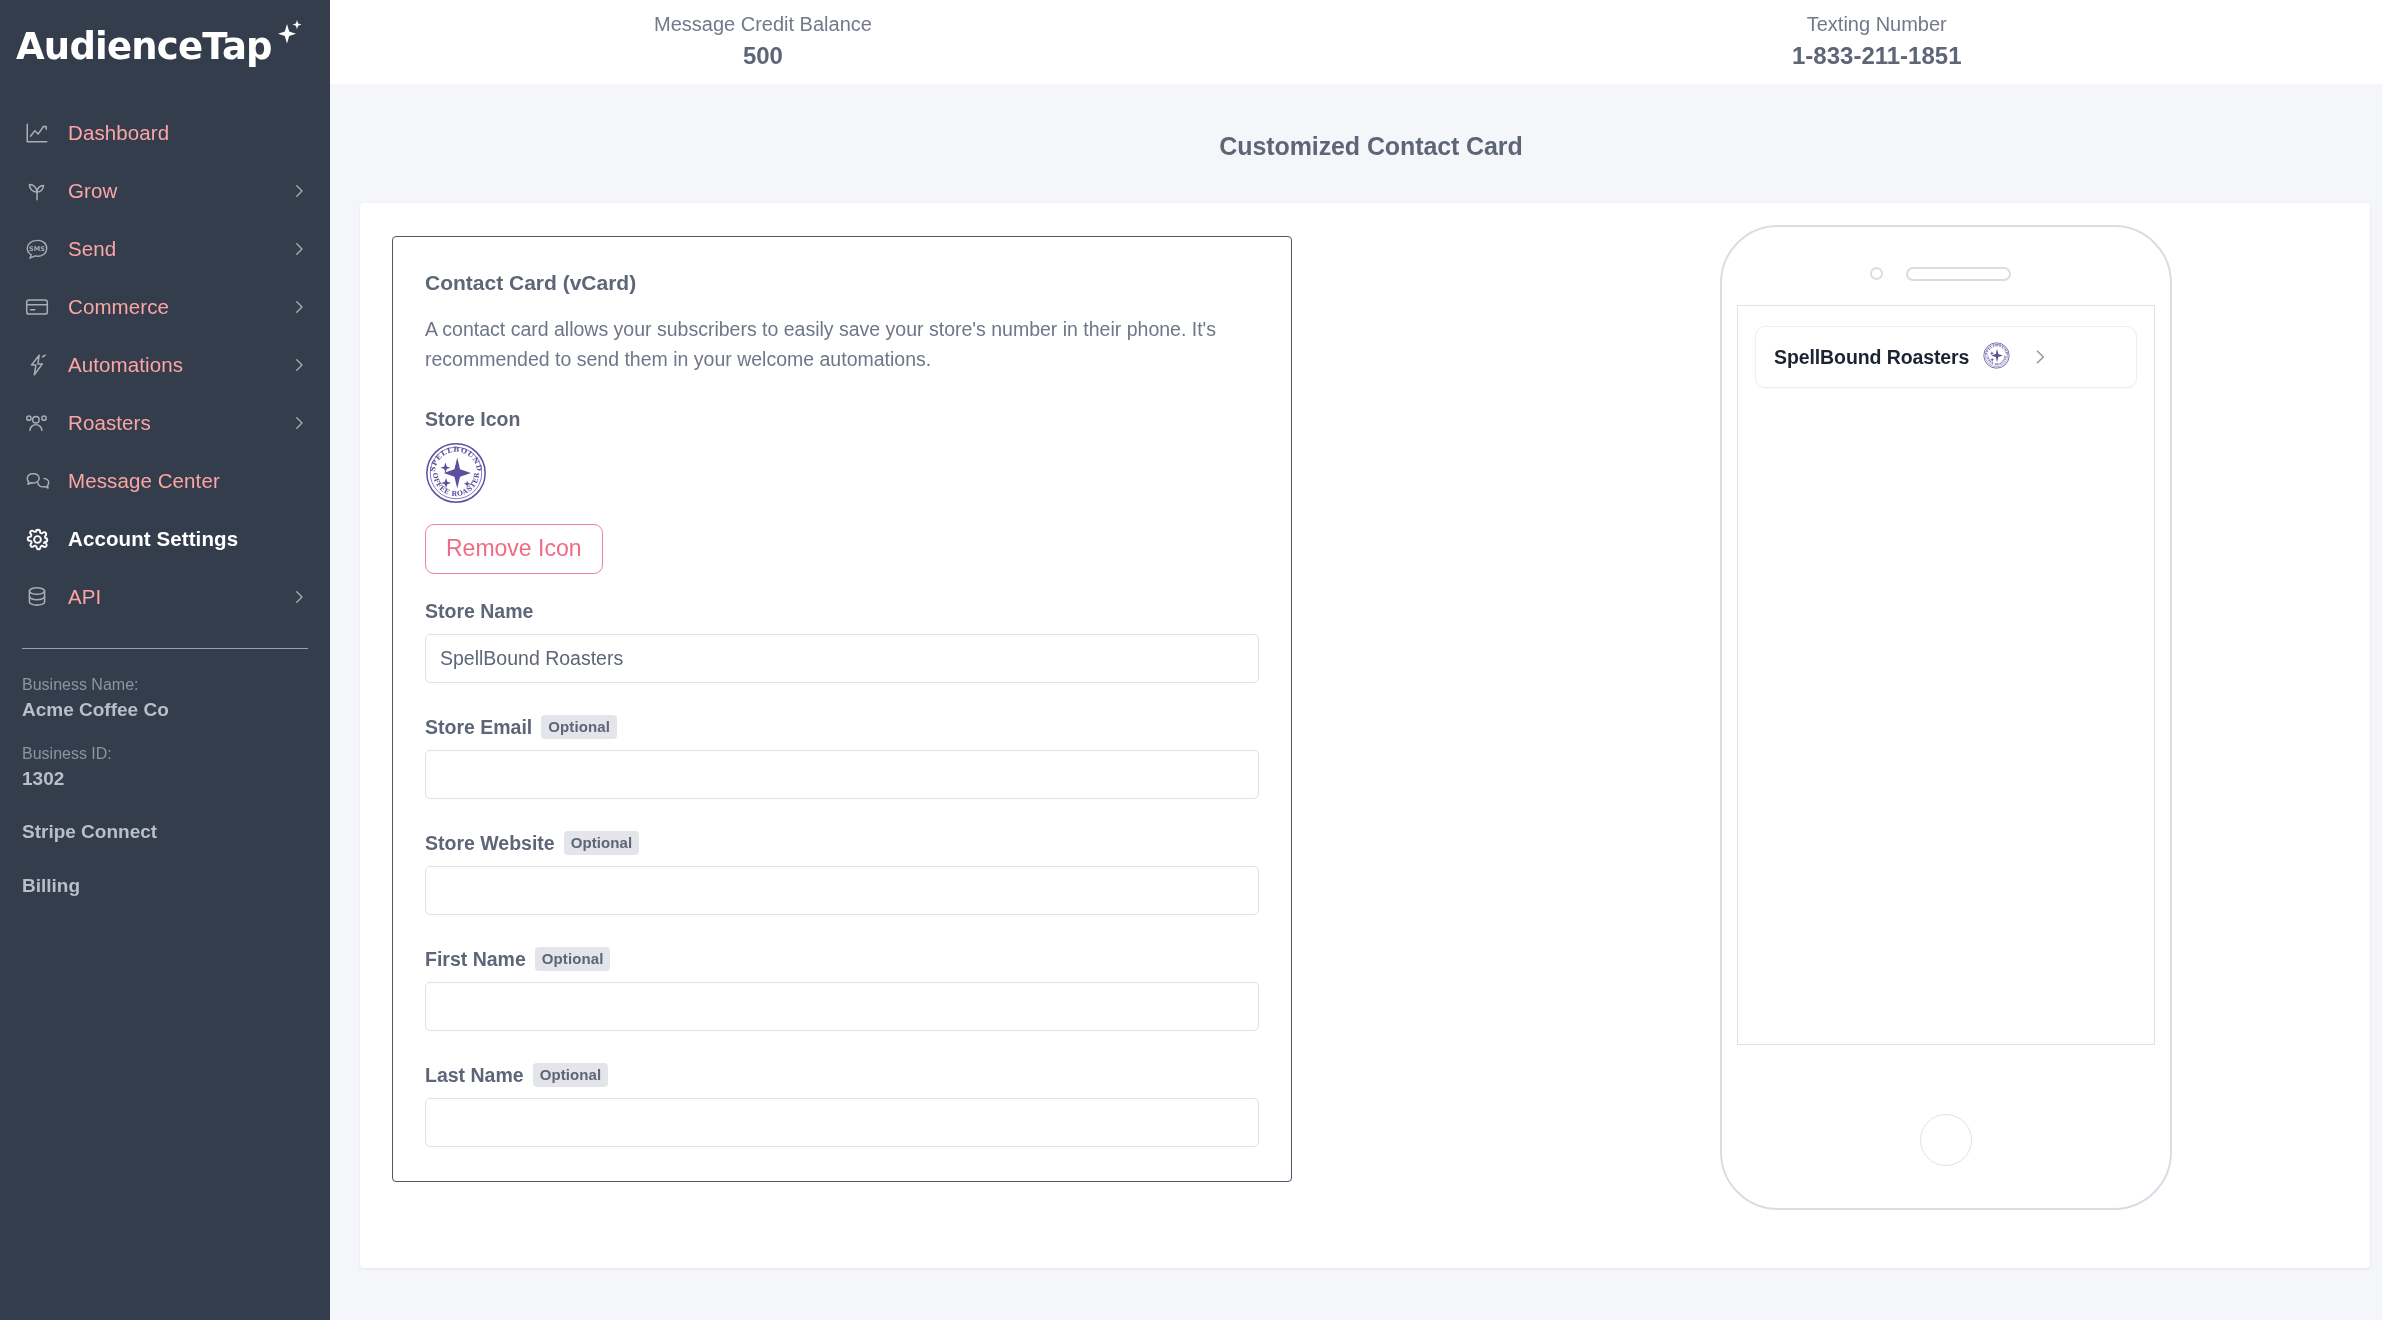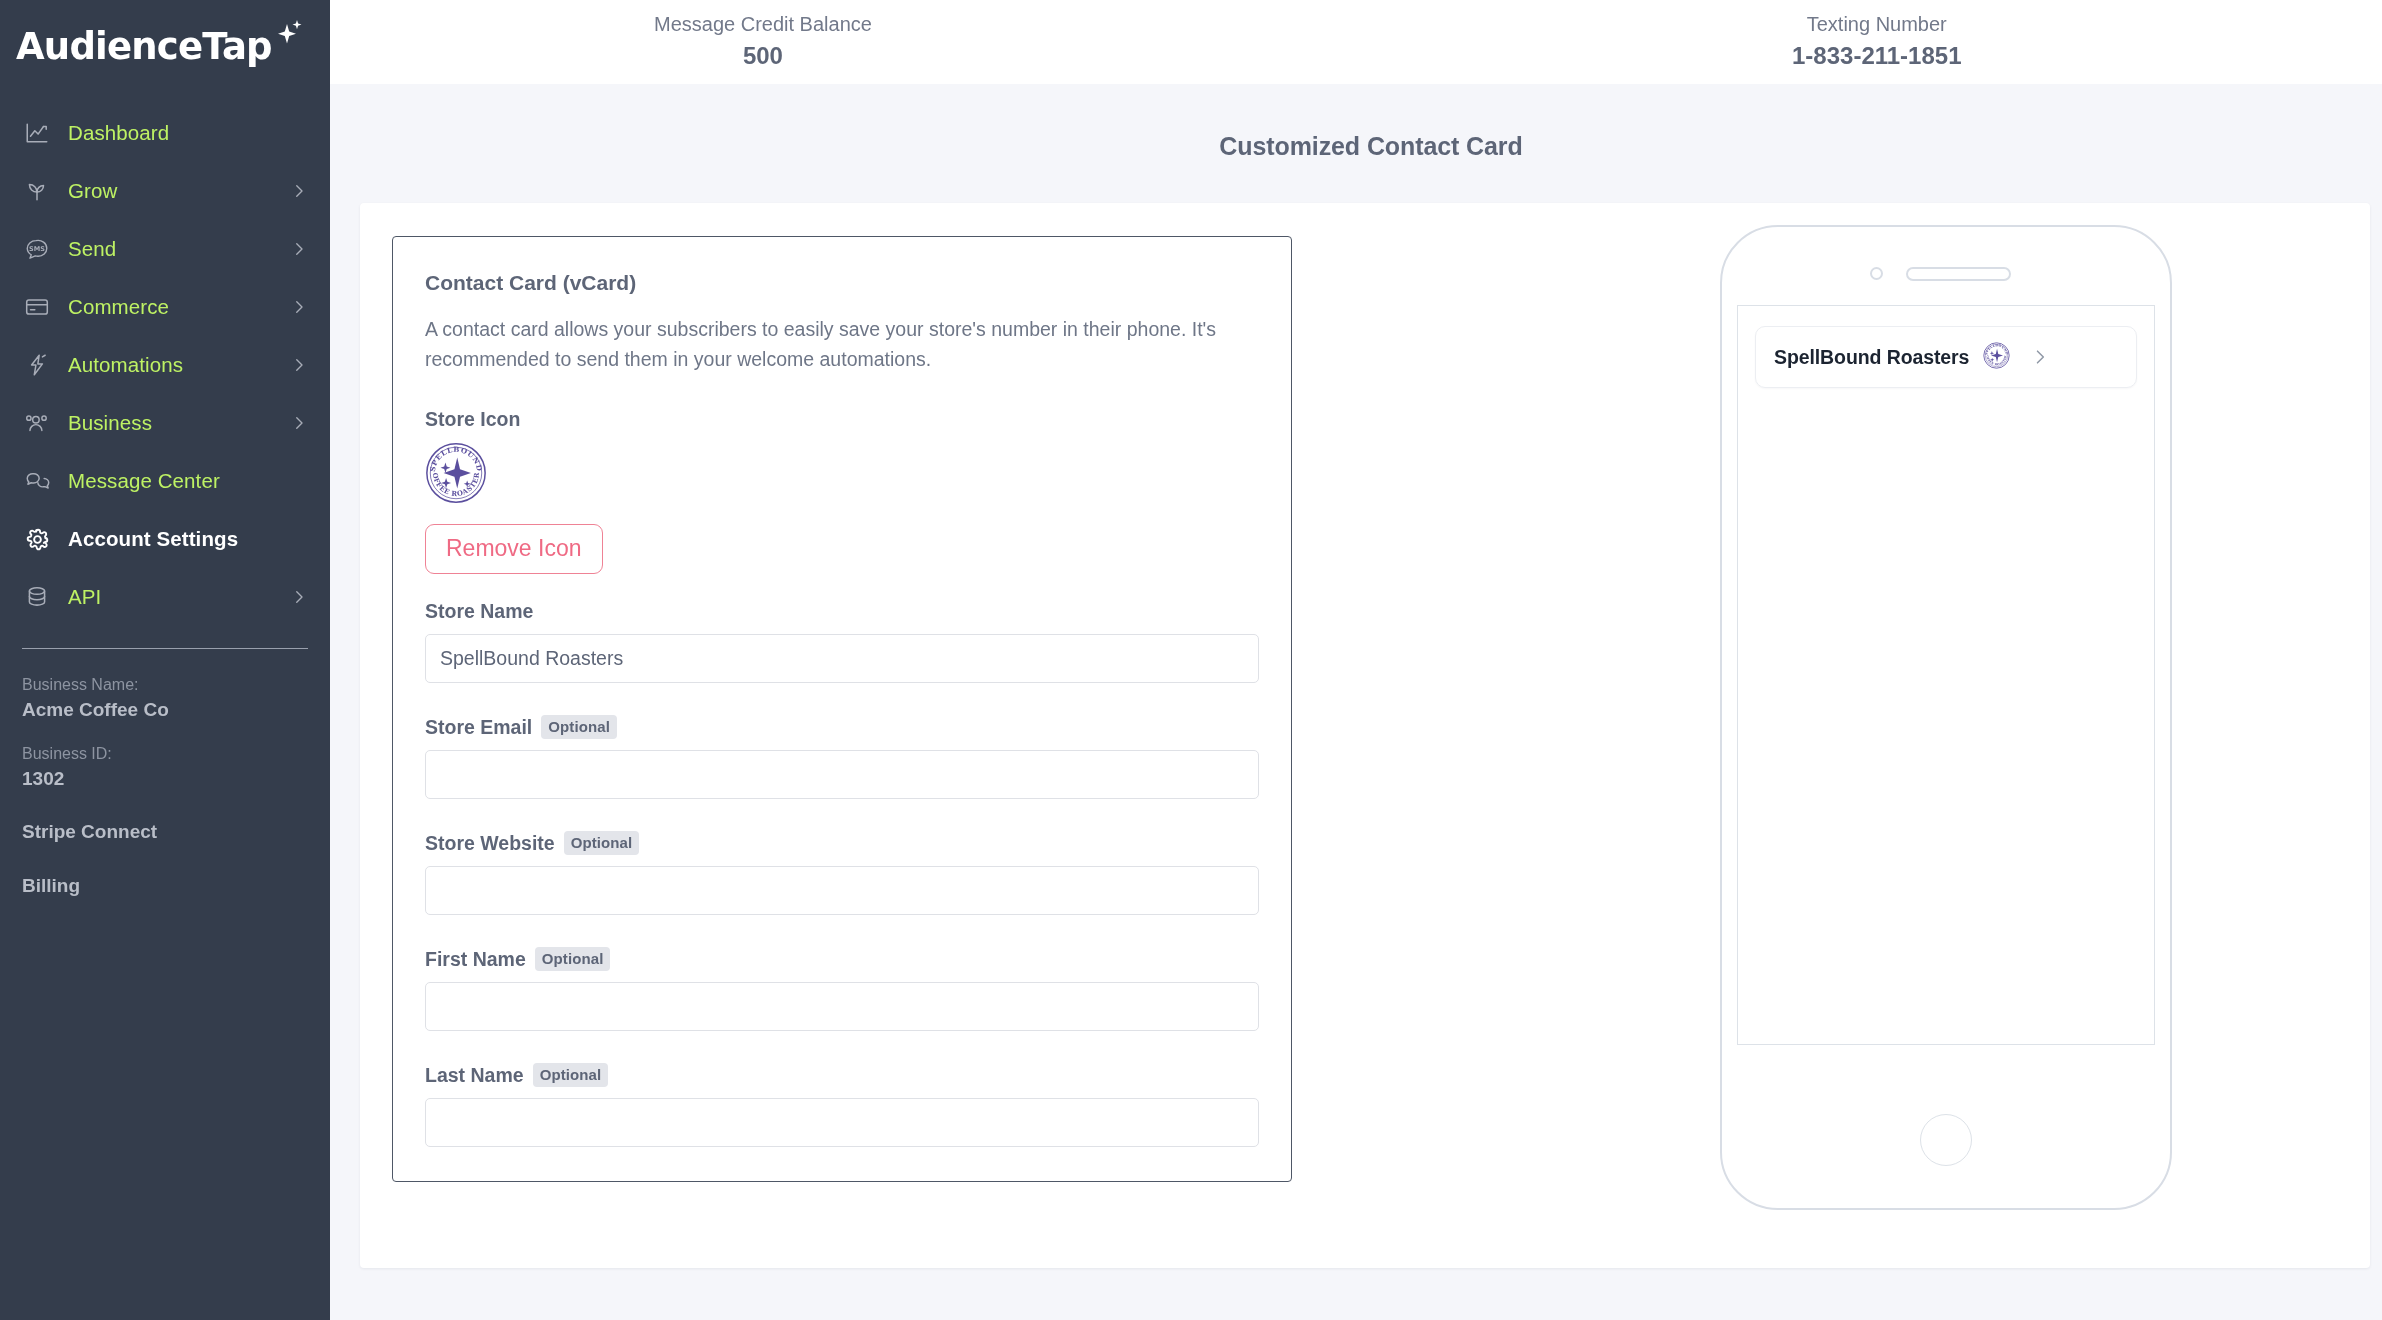--- a/index.html
+++ b/index.html
@@ -41,21 +41,21 @@
     position: relative;
   }
   .nav-icon {
     width: 30px; height: 30px;
     display: flex; align-items: center; justify-content: center;
     flex: 0 0 30px;
     margin-right: 16px;
   }
   .nav-label {
     font-size: 20.5px;
-    color: #bef264;
+    color: #fca5a5;
     letter-spacing: 0.1px;
   }
   .nav-item.active .nav-label { color: #ffffff; font-weight: 700; }
   .nav-chevron {
     margin-left: auto;
     color: #a8adb8;
     display: flex; align-items: center;
   }
 
   .sidebar-divider {
@@ -341,21 +341,21 @@
 
       <div class="nav-item">
         <span class="nav-icon">
           <svg width="26" height="26" viewBox="0 0 24 24" fill="none" stroke="#a8adb8" stroke-width="1.35" stroke-linecap="round" stroke-linejoin="round">
             <circle cx="11" cy="9" r="3"></circle>
             <path d="M5.5 19a5.5 5.5 0 0 1 11 0"></path>
             <circle cx="4.5" cy="7.5" r="2"></circle>
             <circle cx="18.5" cy="7.5" r="2"></circle>
           </svg>
         </span>
-        <span class="nav-label">Business</span>
+        <span class="nav-label">Roasters</span>
         <span class="nav-chevron">
           <svg width="18" height="18" viewBox="0 0 24 24" fill="none" stroke="#a8adb8" stroke-width="1.8" stroke-linecap="round" stroke-linejoin="round">
               <path d="M9 5l7 7-7 7"></path>
             </svg>
         </span>
       </div>
 
       <div class="nav-item">
         <span class="nav-icon">
           <svg width="26" height="26" viewBox="0 0 24 24" fill="none" stroke="#a8adb8" stroke-width="1.35" stroke-linecap="round" stroke-linejoin="round">

